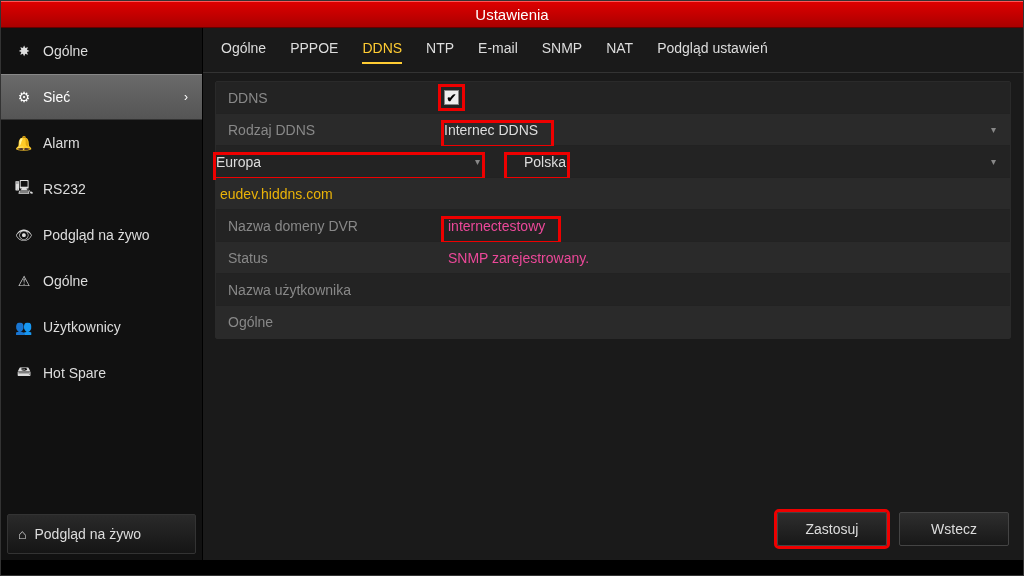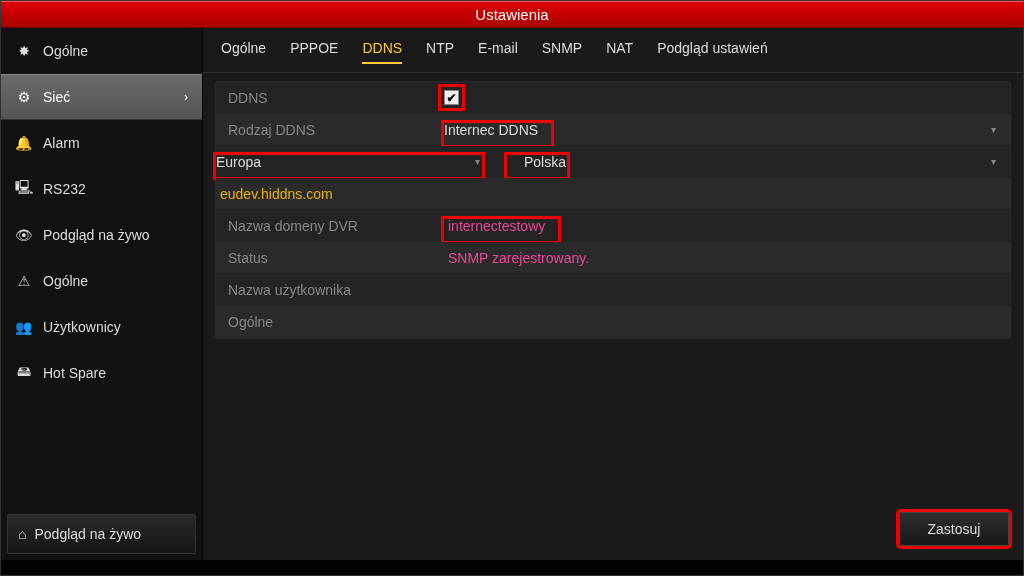--- a/index.html
+++ b/index.html
@@ -321,16 +321,19 @@
           <span class="input-text"></span>
         </div>
       </div>
 
     </div>
 
     <div class="footer-btns">
       <div class="btn highlighted">
         <span>Zastosuj</span>
       </div>
+      <div class="btn">
+        <span>Wstecz</span>
+      </div>
     </div>
 
   </div>
 </div>
 
 </body></html>

